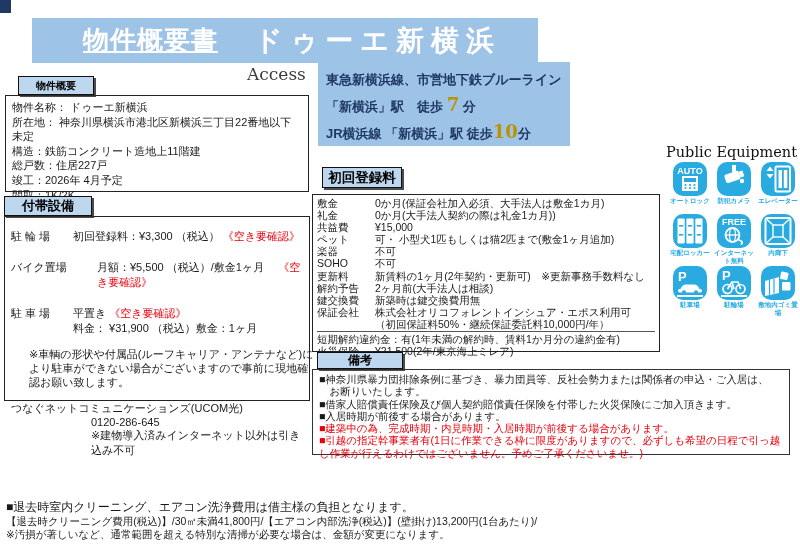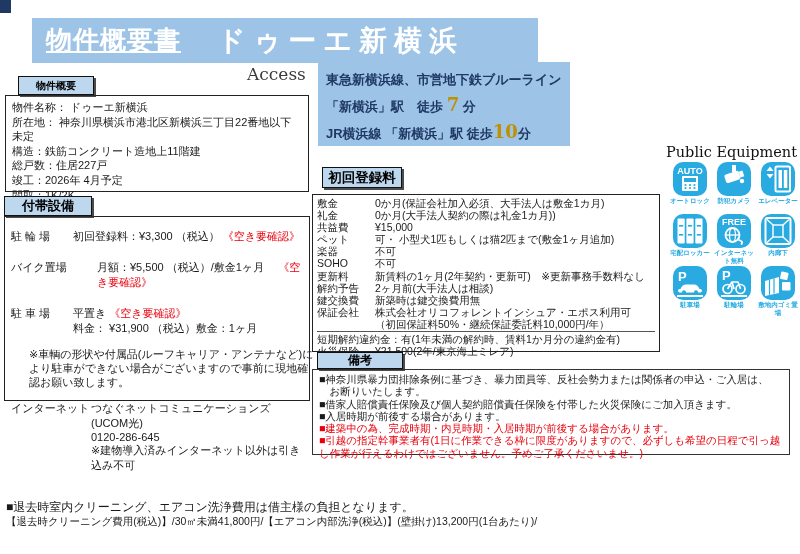--- a/index.html
+++ b/index.html
@@ -4,21 +4,21 @@
 <style>
   html,body{margin:0;padding:0;background:#e8e8e8;}
   #stage{position:relative;width:800px;height:554px;background:#ffffff;overflow:hidden;
          font-family:"Liberation Sans","DejaVu Sans",sans-serif;color:#1a1a1a;}
 
   
   .navy-square{position:absolute;left:0;top:0;width:11px;height:13px;background:#1f3864;}
 
   
   .header-bar{position:absolute;left:32px;top:18px;width:506px;height:45px;background:#9dc3e6;
-              display:flex;align-items:center;padding-left:14px;box-sizing:border-box;}
+              display:flex;align-items:center;padding-left:14px;box-sizing:border-box;justify-content:center;}
   .doc-type{font-size:26px;font-weight:bold;color:#ffffff;text-decoration:underline;letter-spacing:1px;}
   .prop-name{font-family:"DejaVu Serif","Liberation Serif",serif;font-size:28px;font-weight:bold;
              color:#ffffff;letter-spacing:7px;margin-left:36px;white-space:nowrap;}
 
   
   .access-label{position:absolute;left:247px;top:64px;font-family:"DejaVu Serif","Liberation Serif",serif;
                 font-size:17px;color:#3a3a3a;}
   .access-box{position:absolute;left:318px;top:62px;width:252px;height:84px;background:#9dc3e6;
               color:#1f3864;font-size:13px;font-weight:bold;padding:5px 8px;box-sizing:border-box;
               line-height:25px;white-space:nowrap;}
@@ -245,21 +245,20 @@
       <span class="fac-label">バイク置場</span>
       <span><span>月額：¥5,500 （税込）/敷金1ヶ月　 </span><span class="red">《空き要確認》</span></span>
     </div>
     <div class="fac-row" style="margin-top:16px;">
       <span class="fac-label">駐 車 場</span>
       <span><span>平置き </span><span class="red">《空き要確認》</span></span>
     </div>
     <div class="fac-line2">料金： ¥31,900 （税込）敷金：1ヶ月</div>
     <div class="fac-note">※車輌の形状や付属品(ルーフキャリア・アンテナなど)により駐車ができない場合がございますので事前に現地確認お願い致します。</div>
     <div class="fac-row" style="margin-top:12px;">
-      <span class="fac-label" style="width:80px;">インターネット</span>
       <span>つなぐネットコミュニケーションズ(UCOM光)</span>
     </div>
     <div class="fac-row">
       <span class="fac-label" style="width:80px;"></span>
       <span>0120-286-645</span>
     </div>
     <div class="fac-row">
       <span class="fac-label" style="width:80px;"></span>
       <span>※建物導入済みインターネット以外は引き込み不可</span>
     </div>
@@ -324,15 +323,16 @@
 　お断りいたします。</div>
     <div class="rm-item">■借家人賠償責任保険及び個人契約賠償責任保険を付帯した火災保険にご加入頂きます。</div>
     <div class="rm-item">■入居時期が前後する場合があります。</div>
     <div class="rm-item red">■建築中の為、完成時期・内見時期・入居時期が前後する場合があります。</div>
     <div class="rm-item red">■引越の指定幹事業者有(1日に作業できる枠に限度がありますので、必ずしも希望の日程で引っ越し作業が行えるわけではございません。予めご了承くださいませ。)</div>
   </div>
 
   <div class="footer">
     <div class="footer-line1">■退去時室内クリーニング、エアコン洗浄費用は借主様の負担となります。</div>
     <div class="footer-line2">【退去時クリーニング費用(税込)】/30㎡未満41,800円/【エアコン内部洗浄(税込)】(壁掛け)13,200円(1台あたり)/</div>
+    <div class="footer-line3">※汚損が著しいなど、通常範囲を超える特別な清掃が必要な場合は、金額が変更になります。</div>
   </div>
 
 </div>
 
 </body></html>

